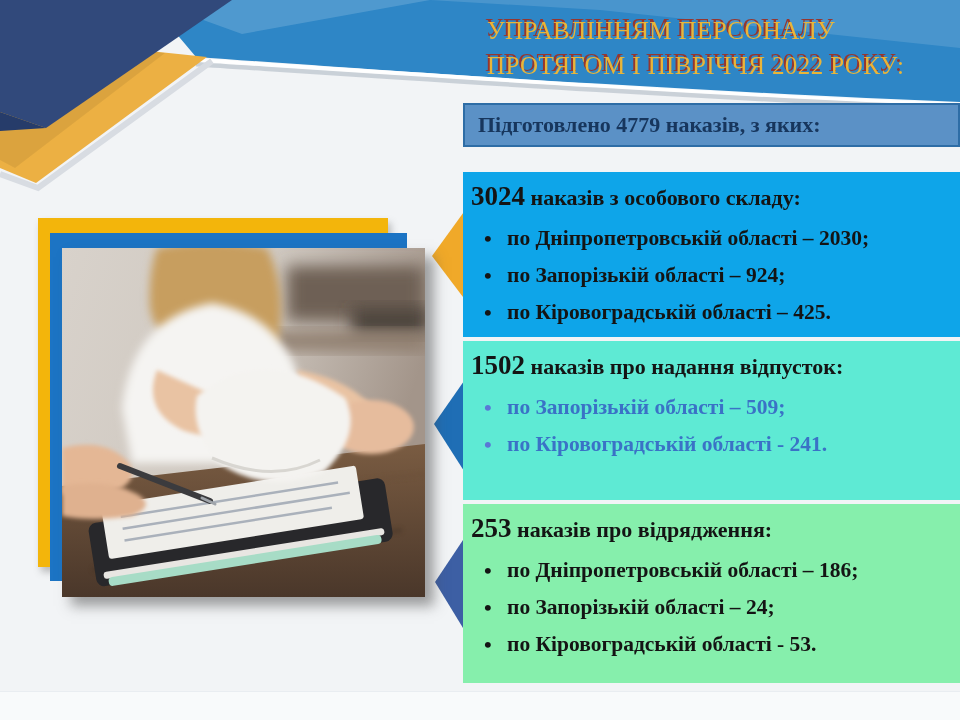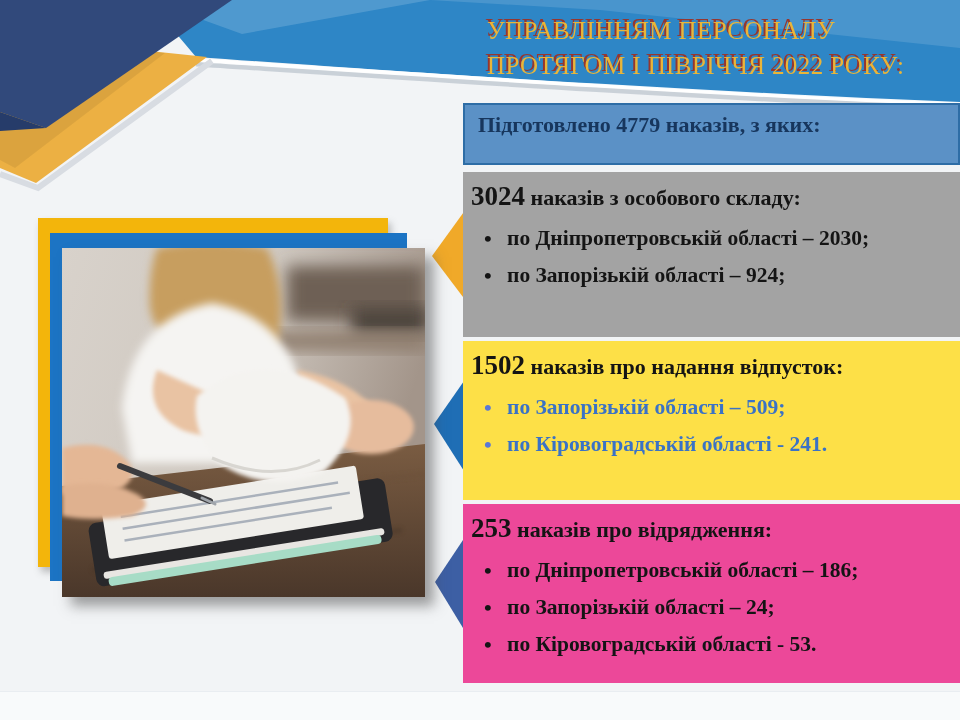--- a/index.html
+++ b/index.html
@@ -24,28 +24,28 @@
   .frame-blue{position:absolute;left:50px;top:233px;width:357px;height:348px;
     background:#1C74C4;z-index:3;}
   .photo{position:absolute;left:62px;top:248px;width:363px;height:349px;z-index:4;
     box-shadow:9px 9px 12px rgba(70,70,70,.5);background:#CFC8C0;}
   .photo svg{display:block;width:100%;height:100%;}
   
   .arrow{position:absolute;z-index:1;}
   
   .box{position:absolute;left:463px;right:0;z-index:2;}
   .box-summary{
-    top:103px;height:62px;background:#5B91C6;border:2px solid #2E6DA6;
+    top:103px;height:44px;background:#5B91C6;border:2px solid #2E6DA6;
     box-sizing:border-box;padding:7px 10px 0 13px;
     color:#17365D;font-weight:bold;font-size:22px;
   }
   .panel{box-sizing:border-box;padding:6px 10px 0 8px;}
-  .box-personnel{top:172px;height:165px;background:#a3a3a3;}
-  .box-vacations{top:341px;height:159px;background:#fde047;}
-  .box-trips{top:504px;height:179px;background:#ec4899;}
+  .box-personnel{top:172px;height:165px;background:#0ea5e9;}
+  .box-vacations{top:341px;height:159px;background:#5eead4;}
+  .box-trips{top:504px;height:179px;background:#86efac;}
   .panel .heading{color:#141414;font-weight:bold;line-height:36px;white-space:nowrap;}
   .panel .num{font-size:27px;}
   .panel .rest{font-size:22px;}
   .panel ul{list-style:none;margin:2px 0 0 0;padding:0;}
   .panel li{
     position:relative;padding-left:36px;color:#141414;font-weight:bold;
     font-size:21.5px;line-height:37px;white-space:nowrap;font-family:Liberation Serif, serif;
   }
   .panel li::before{content:"\2022";position:absolute;left:13px;top:0;font-size:22px;}
   .box-vacations li{color:#3A72C6;}
@@ -158,20 +158,21 @@
     <span>Підготовлено 4779 наказів, з яких:</span>
   </div>
 
   <div class="box panel box-personnel">
     <div class="heading">
       <span class="num">3024</span><span class="rest"> наказів з особового складу:</span>
     </div>
     <ul>
       <li>по Дніпропетровській області – 2030;</li>
       <li>по Запорізькій області – 924;</li>
+      <li>по Кіровоградській області – 425.</li>
     </ul>
   </div>
 
   <div class="box panel box-vacations">
     <div class="heading">
       <span class="num">1502</span><span class="rest"> наказів про надання відпусток:</span>
     </div>
     <ul>
       <li>по Запорізькій області – 509;</li>
       <li>по Кіровоградській області - 241.</li>

